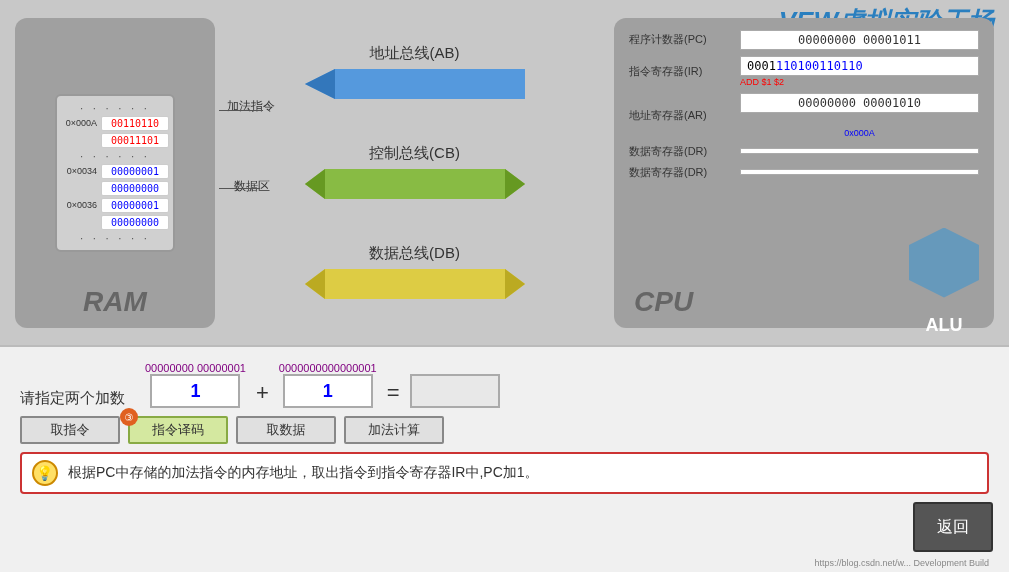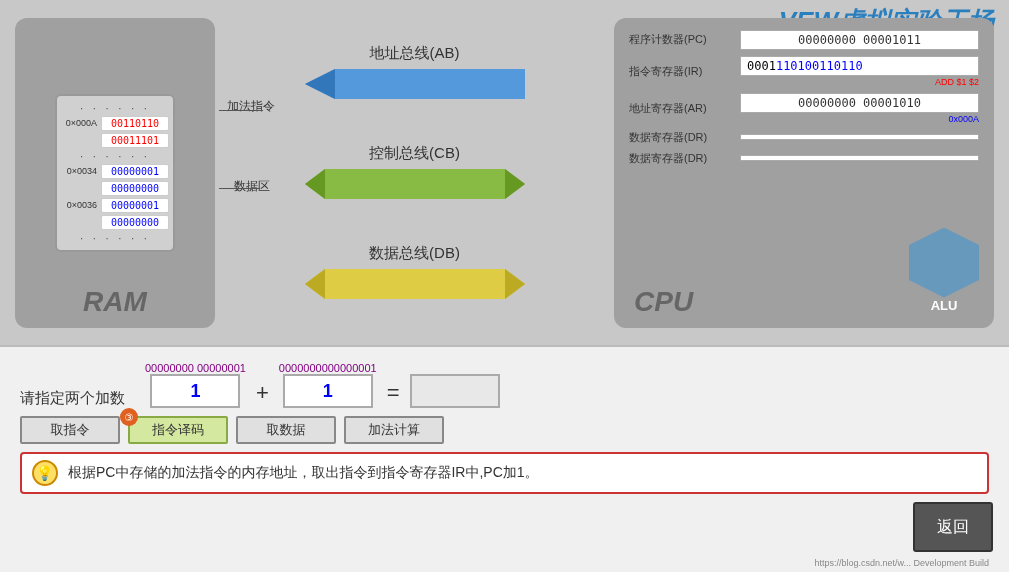--- a/index.html
+++ b/index.html
@@ -174,33 +174,33 @@
     .ir-part3 { color: blue; }
 
     .ir-wrapper {
       display: flex;
       flex-direction: column;
       flex: 1;
     }
     .ir-add-label {
       font-size: 9px;
       color: red;
-      text-align: right;
+      text-align: left;
       margin-top: 1px;
     }
     .ar-wrapper {
       display: flex;
       flex-direction: column;
       flex: 1;
     }
     .ar-addr-label {
       font-size: 9px;
       color: blue;
-      text-align: right;
-      margin-top: 1px;
+      text-align: center;
+      margin-top: 15px;
     }
 
     
     .cu-container {
       display: flex;
       align-items: center;
       gap: 6px;
       margin-bottom: 6px;
     }
     .cu-box {
@@ -229,25 +229,25 @@
     .alu-shape {
       width: 70px;
       height: 70px;
       background: #6699bb;
       clip-path: polygon(50% 0%, 100% 25%, 100% 75%, 50% 100%, 0% 75%, 0% 25%);
       display: flex;
       align-items: center;
       justify-content: center;
     }
     .alu-label {
-      font-size: 13px;
+      font-size: 18px;
       font-weight: bold;
       color: white;
       text-align: center;
-      margin-top: 0;
+      margin-top: 17px;
     }
 
     
     .bottom-section {
       width: 100%;
       height: 227px;
       background: #f0f0f0;
       border-top: 2px solid #bbb;
       padding: 15px 20px 10px 20px;
       position: relative;

